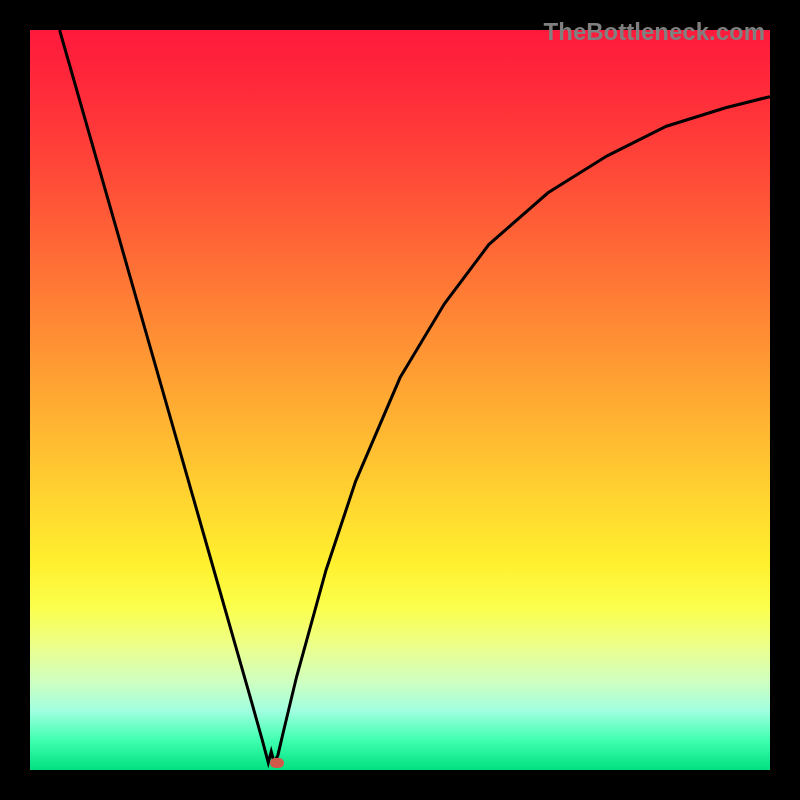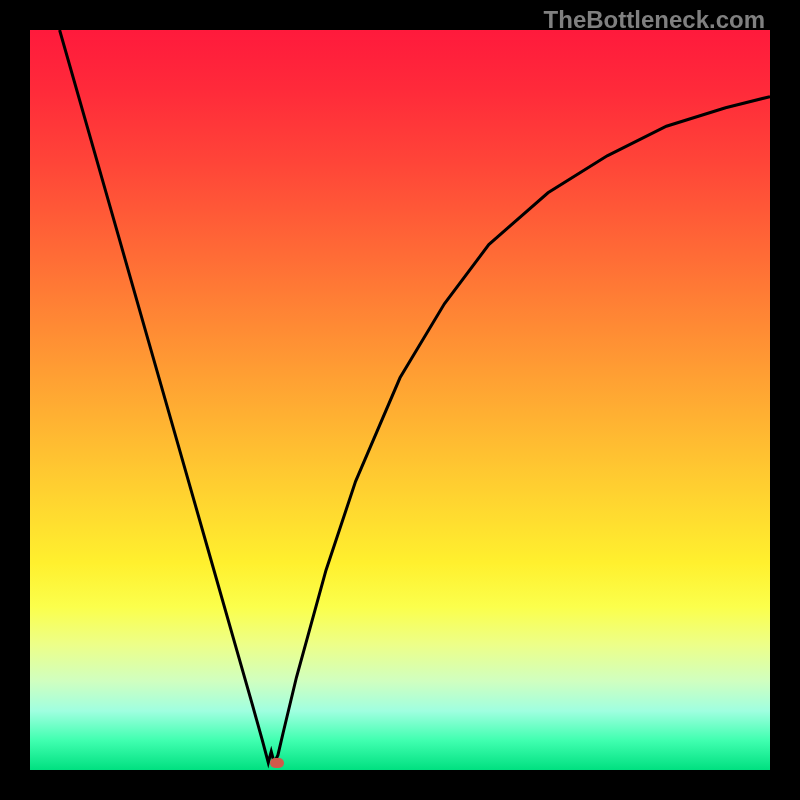--- a/index.html
+++ b/index.html
@@ -28,21 +28,21 @@
       #fbff4c 78%,
       #edff88 83%,
       #d0ffc0 88%,
       #a0ffe0 92%,
       #40ffb0 96%,
       #00e080 100%
     );
   }
   .watermark {
     position: absolute;
-    top: 6px;
+    top: 18px;
     right: 35px;
     color: #808080;
     font-size: 24px;
     font-weight: bold;
     z-index: 10;
   }
   svg.curve {
     position: absolute;
     left: 0;
     top: 0;

